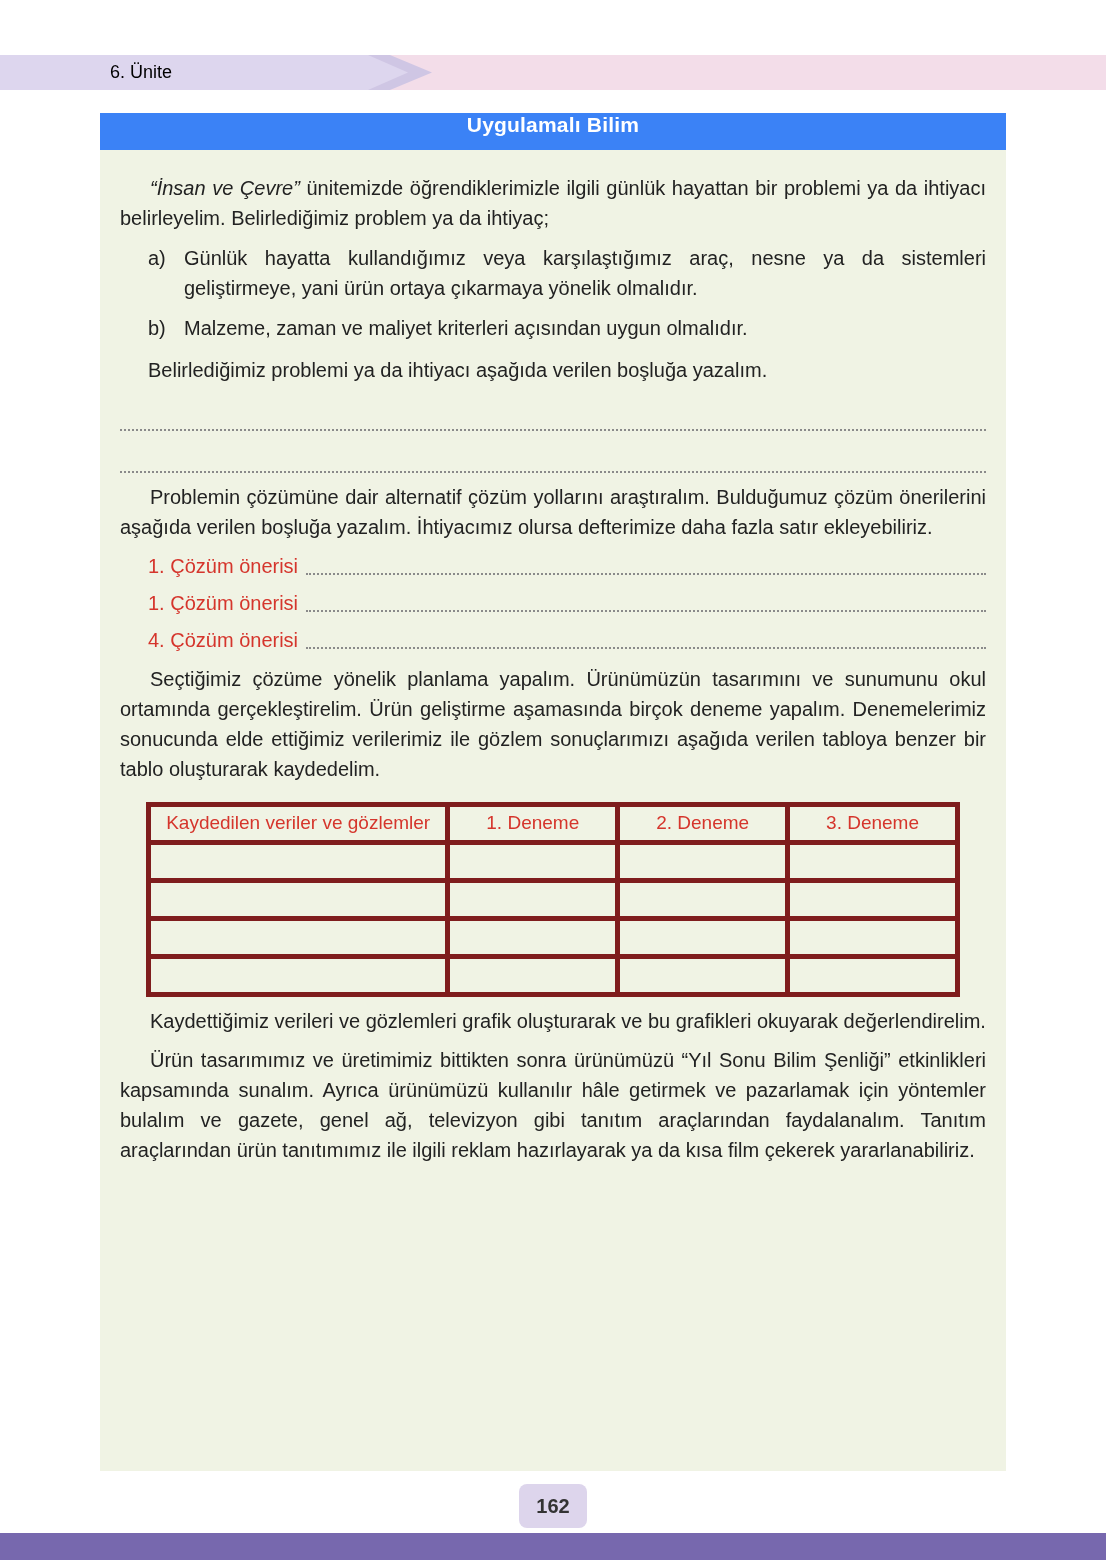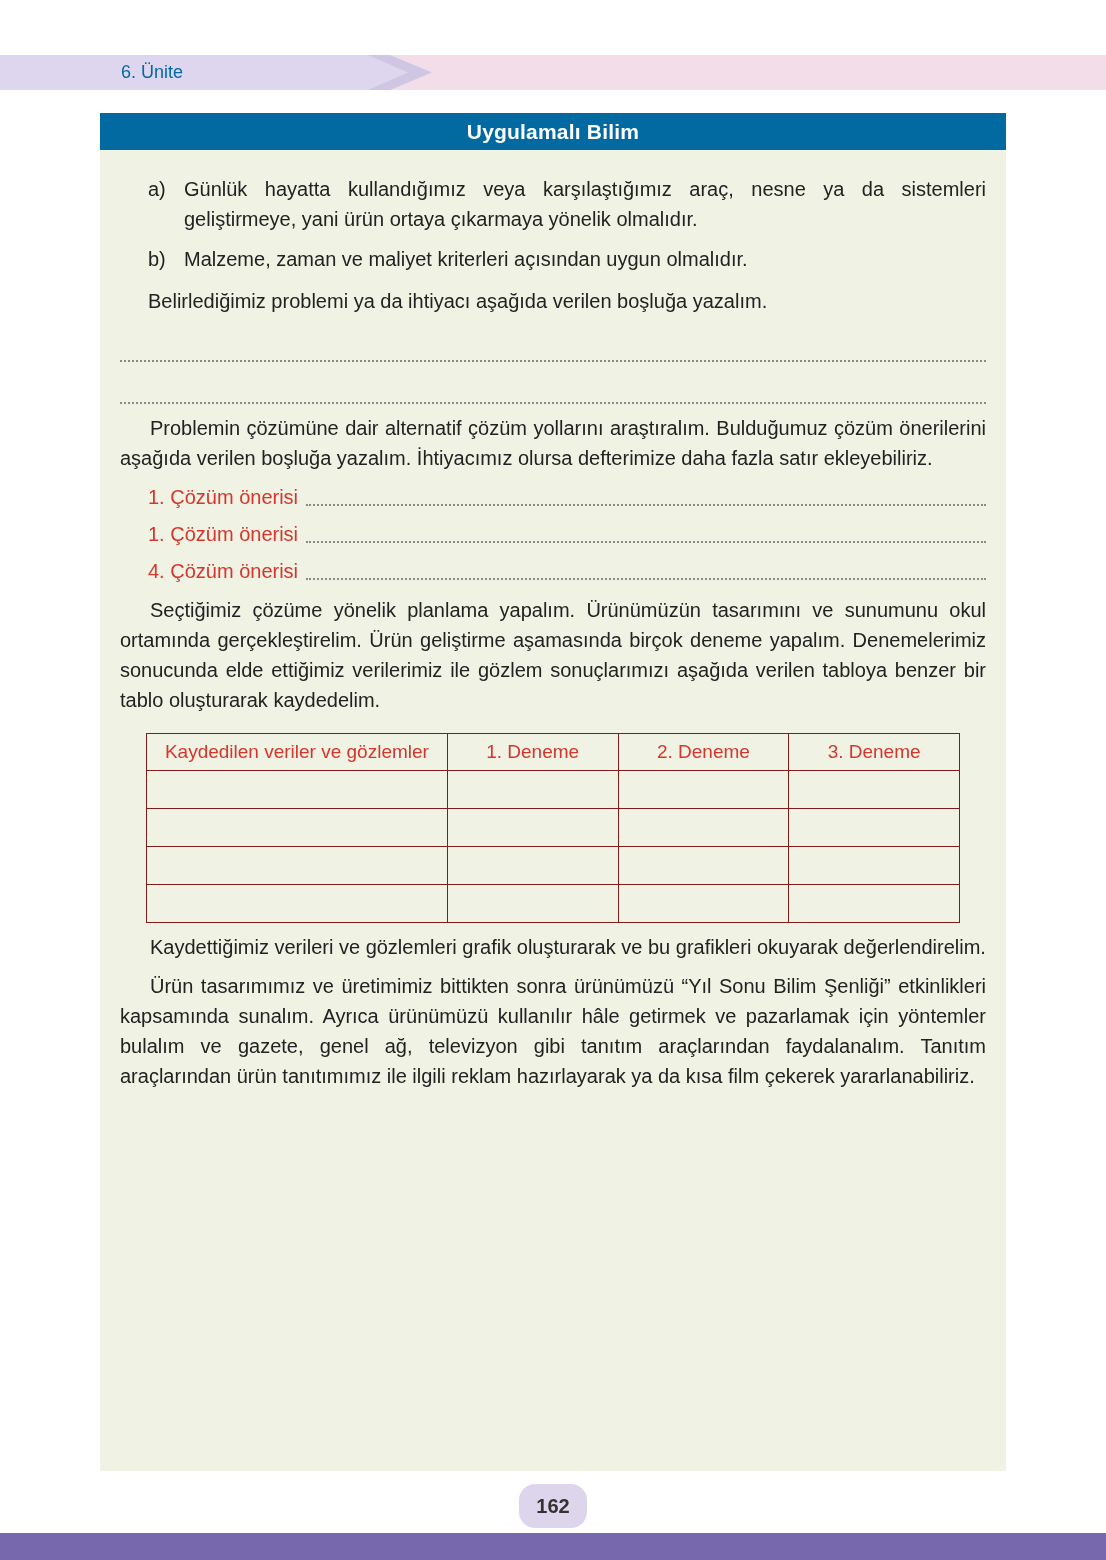--- a/index.html
+++ b/index.html
@@ -24,35 +24,35 @@
     background:#cfc6e4;
     clip-path: polygon(0 0, calc(100% - 42px) 0, 100% 50%, calc(100% - 42px) 100%, 0 100%);
   }
   .unit-arrow-inner {
     position:absolute; top:55px; left:0;
     width:408px; height:35px;
     background:#ddd6ee;
     clip-path: polygon(0 0, calc(100% - 40px) 0, 100% 50%, calc(100% - 40px) 100%, 0 100%);
   }
   .unit-label {
-    position:absolute; top:62px; left:121px;
-    font-size:18px; color:#0369a1;
+    position:absolute; top:62px; left:110px;
+    font-size:18px; color:#000000;
   }
 
   
   .sheet {
     position:absolute; left:100px; top:113px;
     width:906px; height:1358px;
     background:#f0f3e4;
     overflow:hidden;
   }
   .sheet-header {
     height:37px;
-    background:#0369a1;
-    display:flex; align-items:center; justify-content:center;
+    background:#3b82f6;
+    display:flex; justify-content:center;
   }
   .sheet-header .title {
     color:#ffffff; font-weight:bold; font-size:21px;
     letter-spacing:0.2px;
   }
   .sheet-body {
     padding:14px 20px 0 20px;
     font-size:20px;
     line-height:1.5;
     text-align:justify;
@@ -80,41 +80,41 @@
     margin:0 0 6px 8px;
   }
 
   table.data-table {
     width:calc(100% - 52px);
     margin:18px 26px 6px 26px;
     border-collapse:collapse;
     background:transparent;
   }
   table.data-table th, table.data-table td {
-    border:1px solid #7f1d1d;
+    border:5px solid #7f1d1d;
   }
   table.data-table th {
     color:#d5352c;
     font-weight:normal;
     font-size:19px;
     text-align:center;
     height:37px;
     padding:2px 6px;
   }
   table.data-table td { height:38px; }
   table.data-table th.col-main { width:37%; }
   table.data-table th.col-trial { width:21%; }
 
   
   .page-badge {
     position:absolute; left:50%; top:1484px;
     transform:translateX(-50%);
     width:68px; height:44px;
     background:#ddd5ec;
-    border-radius:16px;
+    border-radius:8px;
     display:flex; align-items:center; justify-content:center;
     font-weight:bold; font-size:20px; color:#333;
   }
   .footer-bar {
     position:absolute; left:0; bottom:0;
     width:100%; height:27px;
     background:#7768ae;
   }
 </style>
 </head>
@@ -126,20 +126,21 @@
 <div class="unit-label">6. Ünite</div>
 
 <div class="sheet">
 
   <div class="sheet-header">
     <span class="title">Uygulamalı Bilim</span>
   </div>
 
   <div class="sheet-body">
 
+    <p class="para"><span class="intro-quote">“İnsan ve Çevre”</span><span> ünitemizde öğrendiklerimizle ilgili günlük hayattan bir problemi ya da ihtiyacı belirleyelim. Belirlediğimiz problem ya da ihtiyaç;</span></p>
 
     <div class="list-item">
       <span class="list-marker">a)</span>
       <span class="list-text">Günlük hayatta kullandığımız veya karşılaştığımız araç, nesne ya da sistemleri geliştirmeye, yani ürün ortaya çıkarmaya yönelik olmalıdır.</span>
     </div>
 
     <div class="list-item">
       <span class="list-marker">b)</span>
       <span class="list-text">Malzeme, zaman ve maliyet kriterleri açısından uygun olmalıdır.</span>
     </div>

